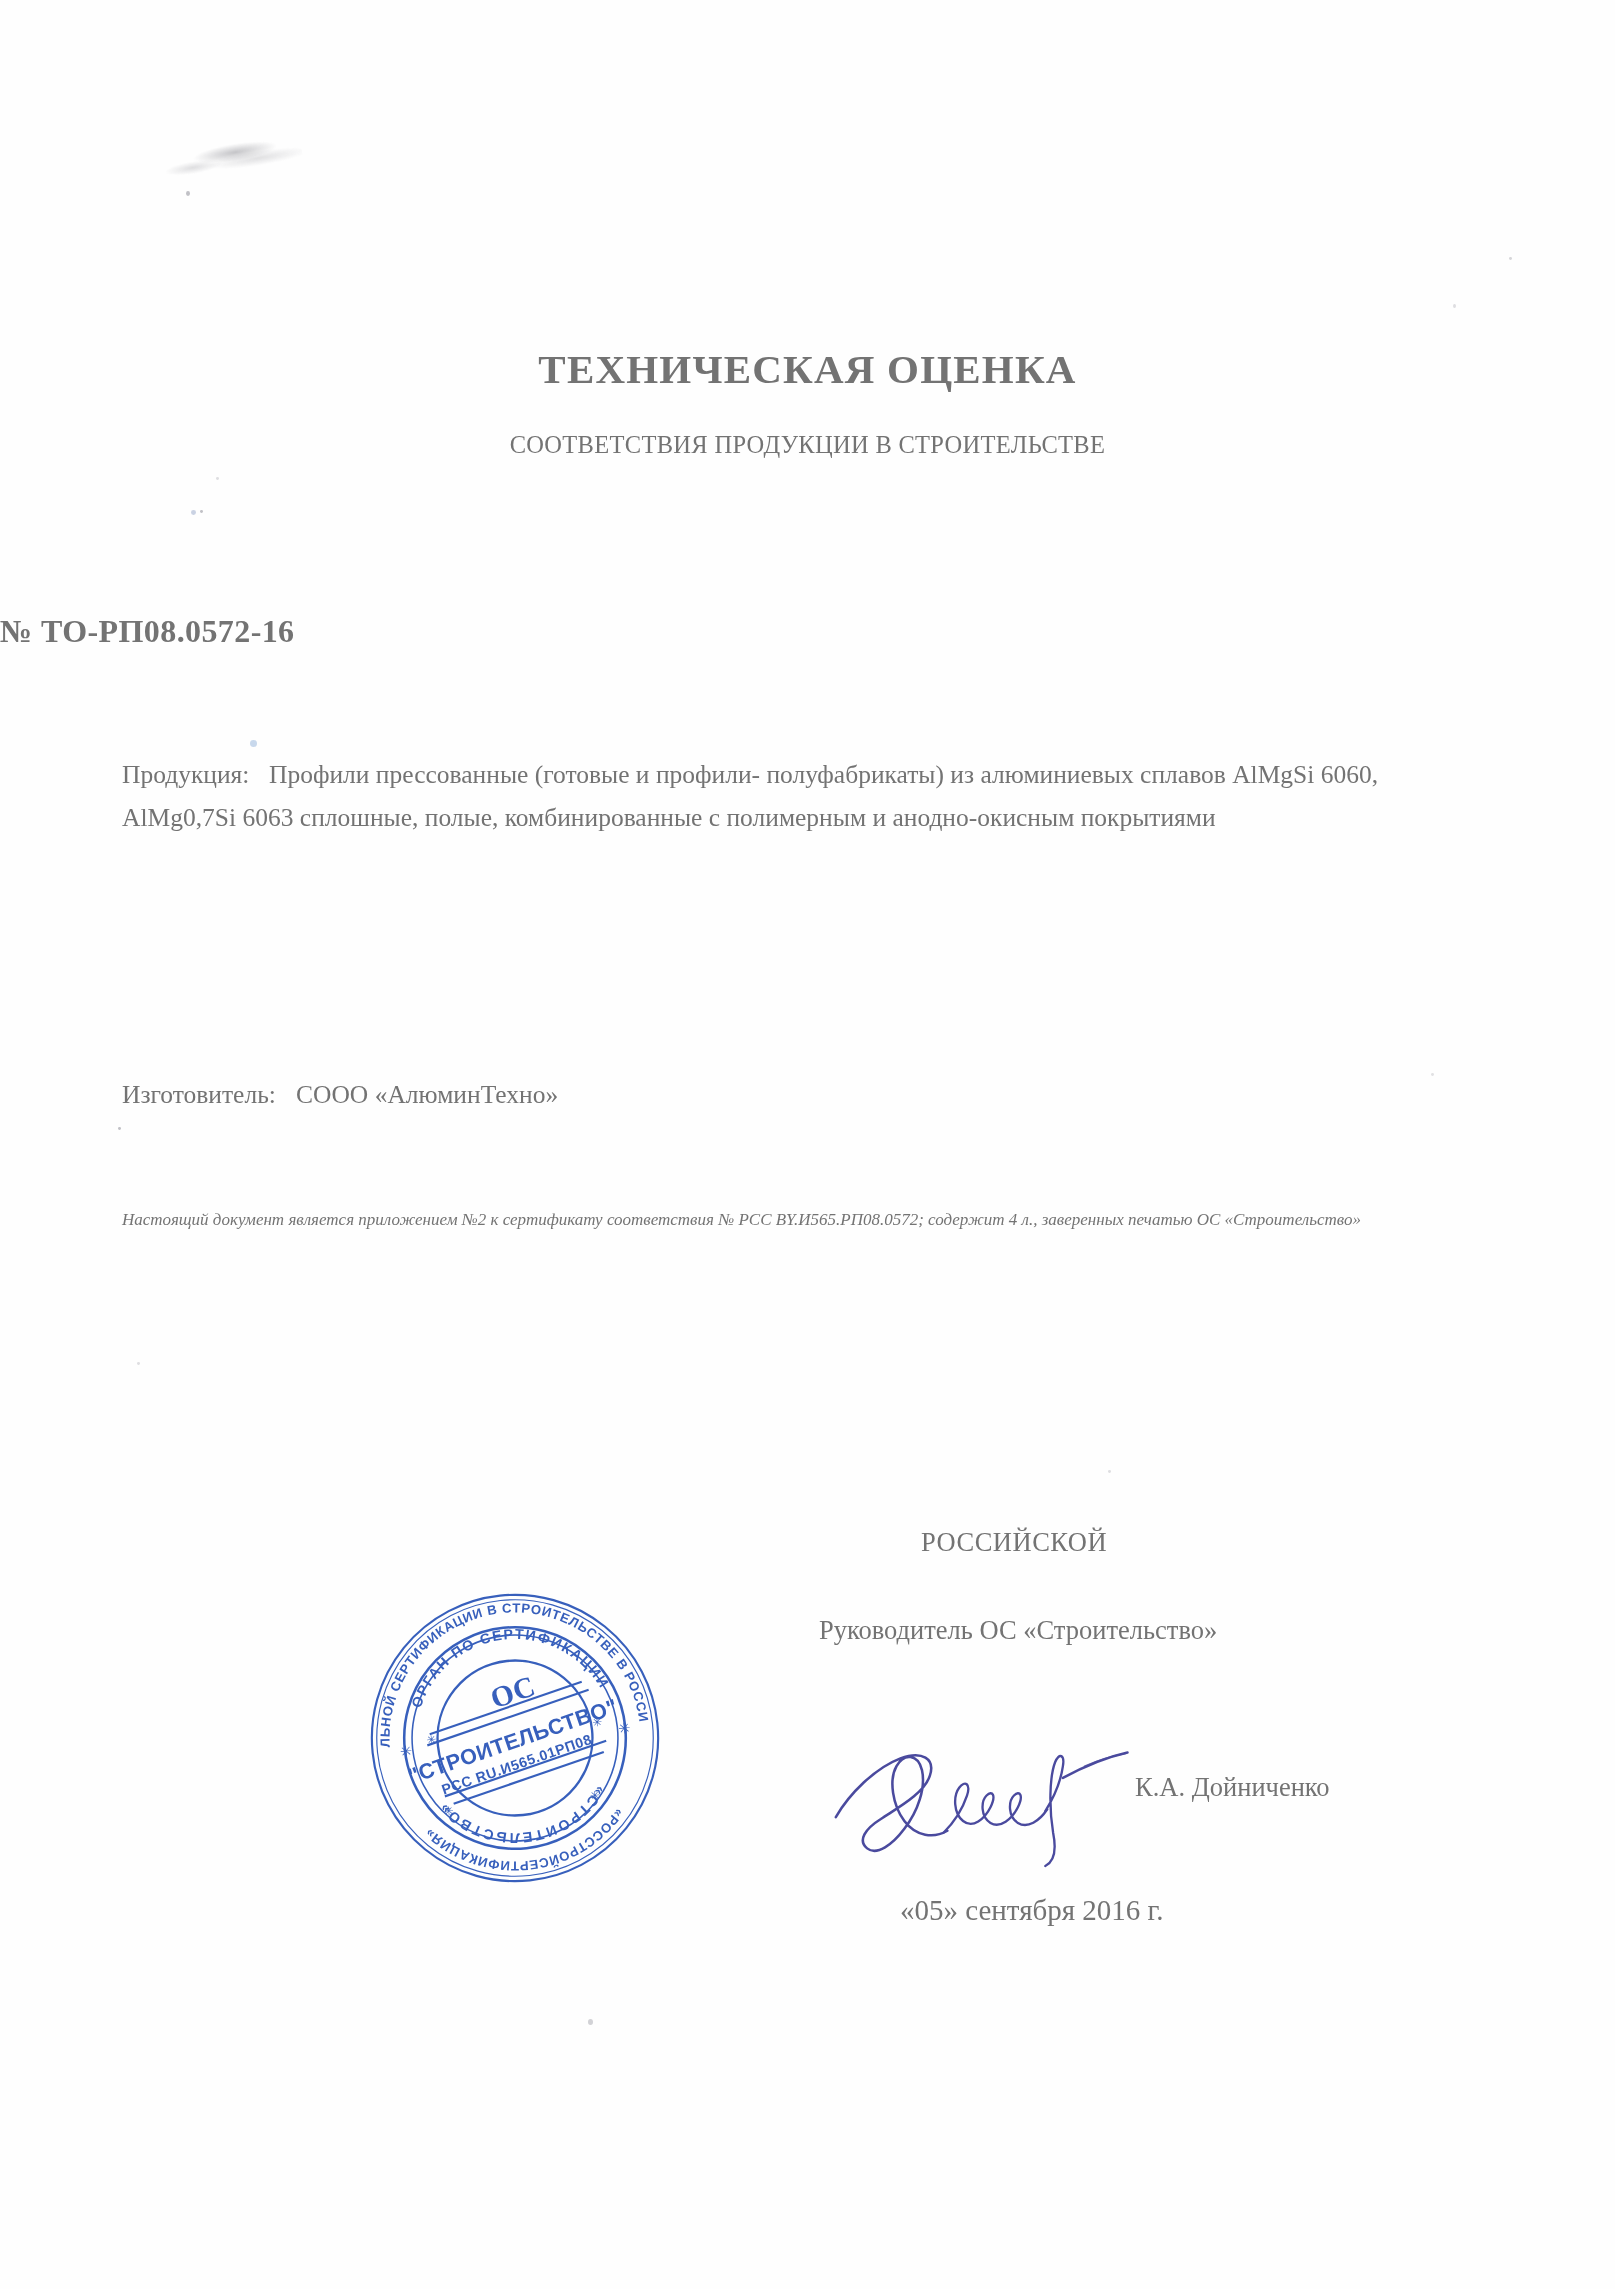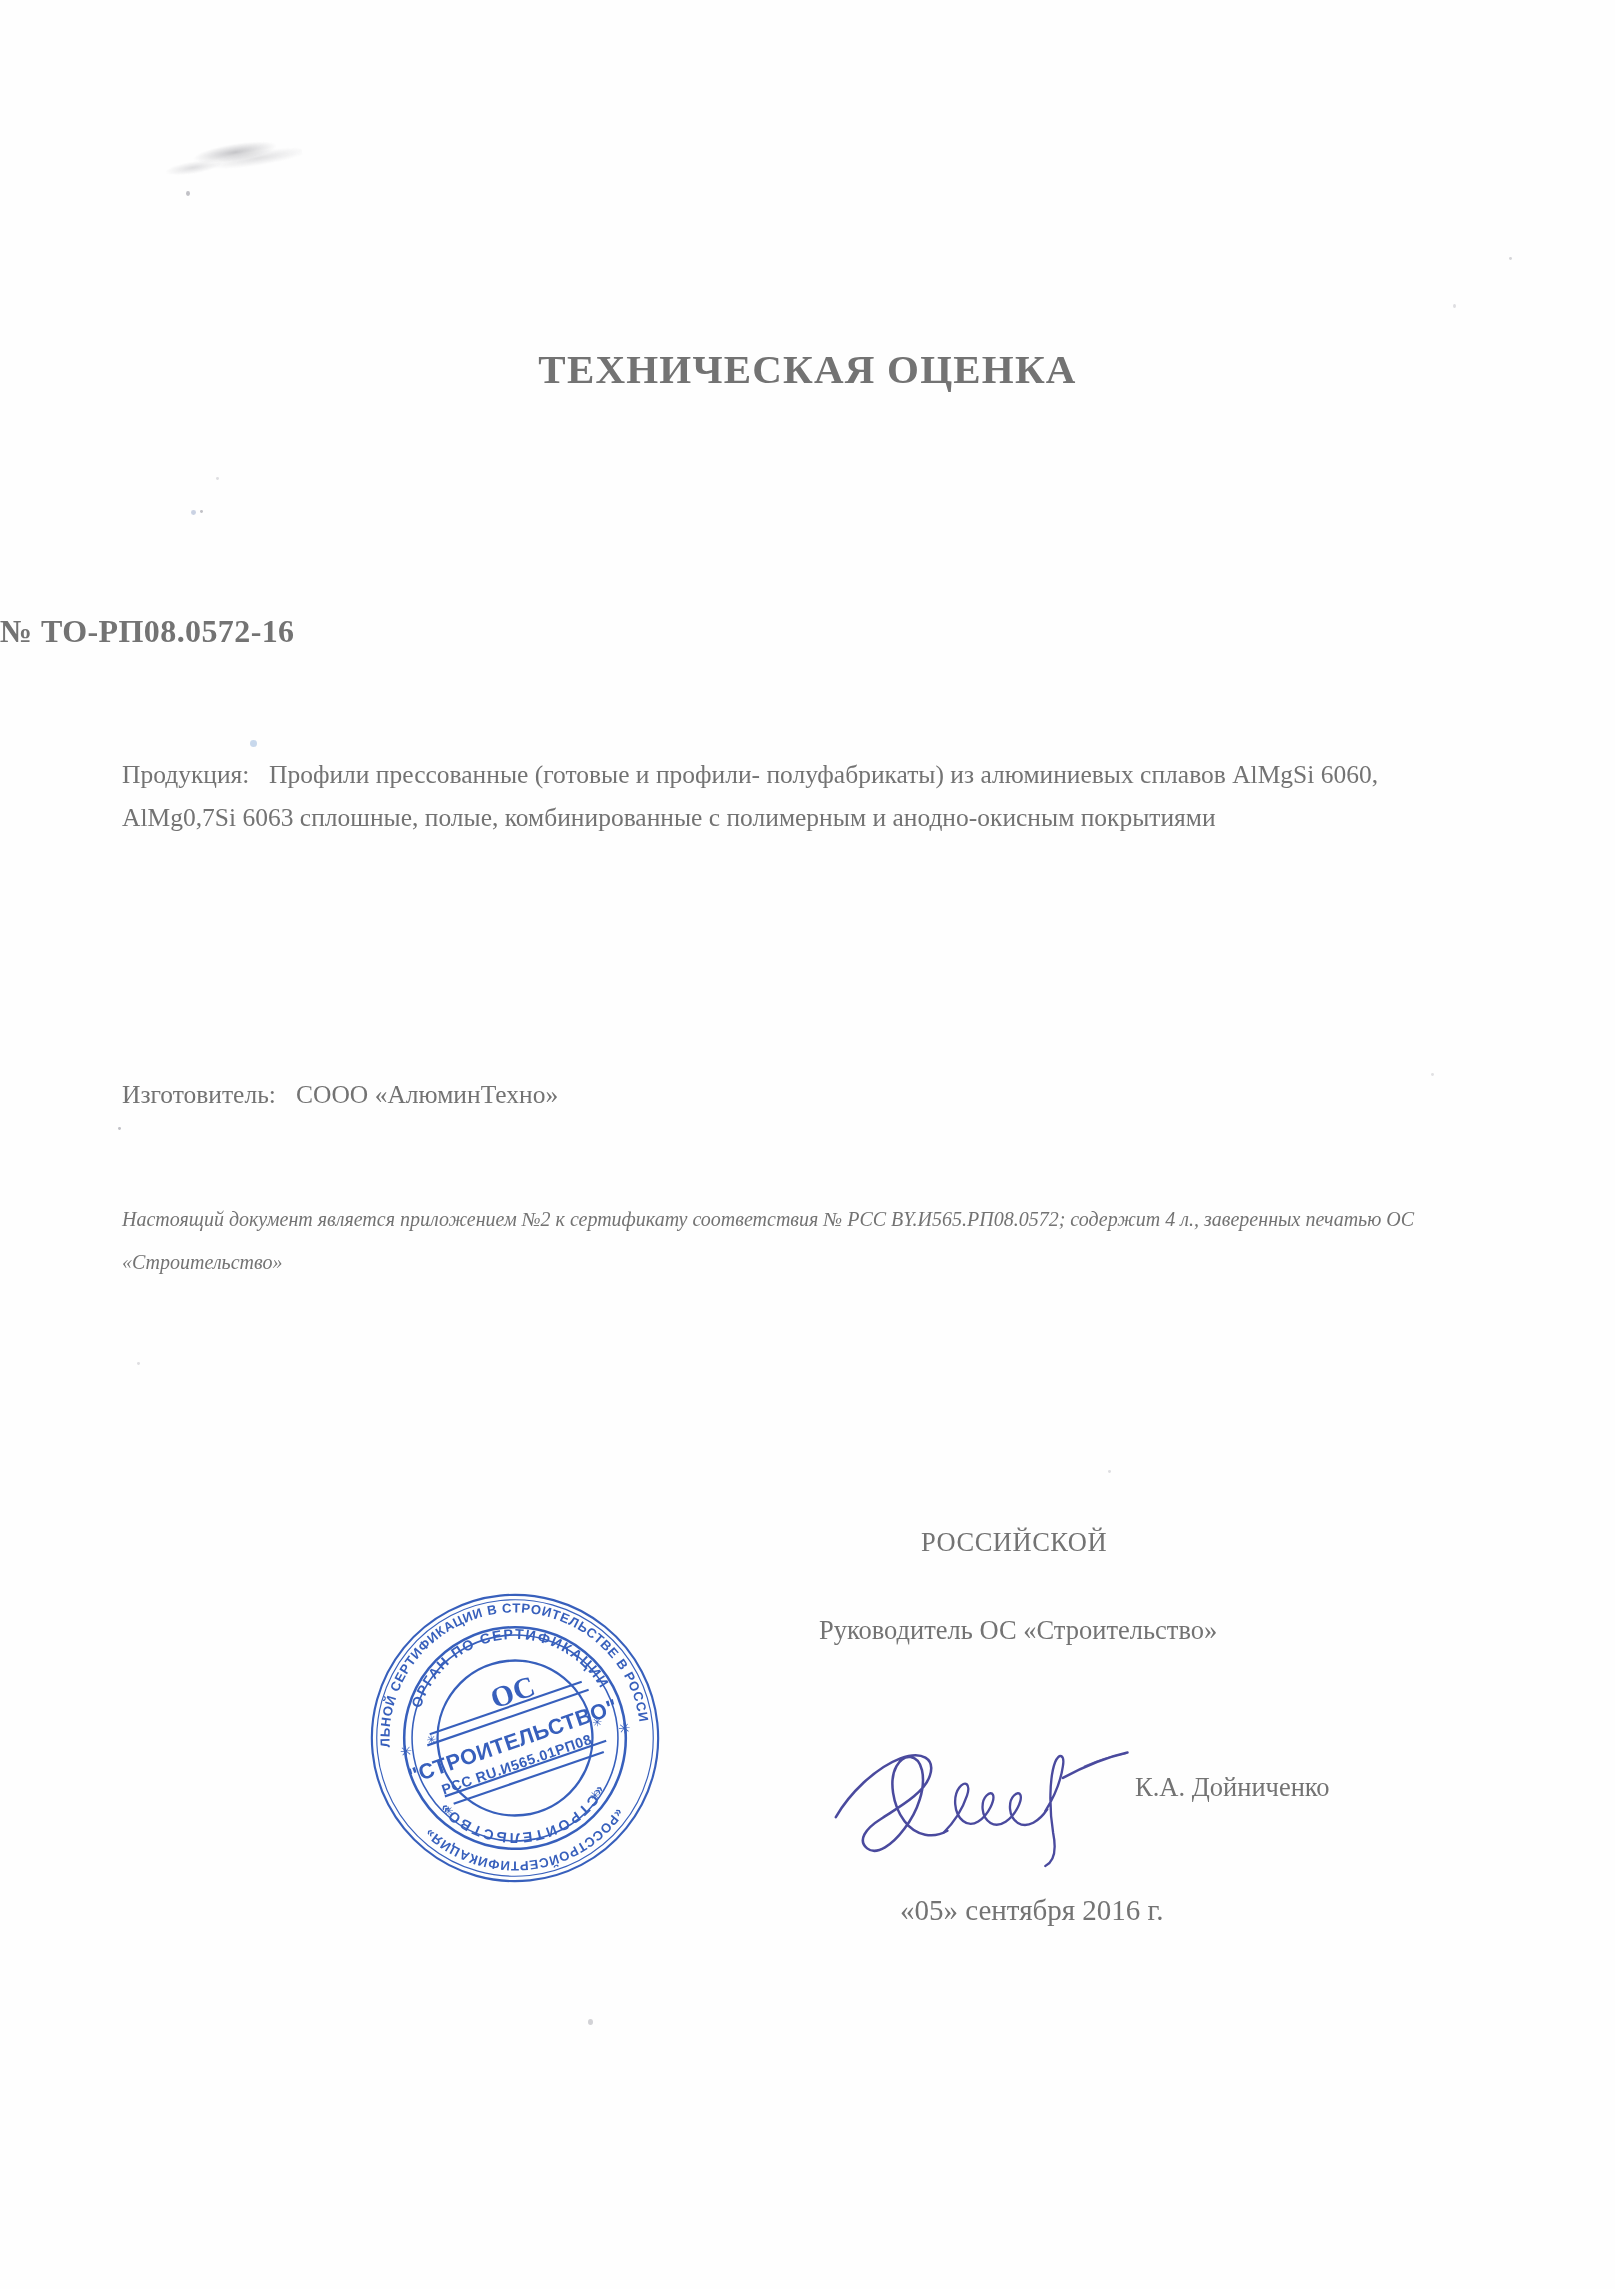--- a/index.html
+++ b/index.html
@@ -98,21 +98,21 @@
   }
   .lbl-product { width: 147px; }
   .lbl-purpose { width: 174px; }
   .lbl-maker   { width: 174px; }
 
   .note {
     position: absolute;
     left: 122px;
     top: 1198px;
     width: 1304px;
-    font-size: 20px;
+    font-size: 17px;
     font-style: italic;
     line-height: 43px;
   }
 
   
   .approved {
     position: absolute;
     left: 921px;
     top: 1527px;
     font-size: 26.5px;
@@ -173,20 +173,21 @@
   <div class="speck s7"></div>
   <div class="speck s8"></div>
   <div class="speck s9"></div>
   <div class="speck s10"></div>
   <div class="speck s11"></div>
   <div class="speck s12"></div>
 
   <div class="title">ТЕХНИЧЕСКАЯ ОЦЕНКА</div>
 
   <div class="subtitle">
+    <div>СООТВЕТСТВИЯ ПРОДУКЦИИ В СТРОИТЕЛЬСТВЕ</div>
   </div>
 
   <div class="doc-number">№ ТО-РП08.0572-16</div>
 
   <div class="field-block field-product">
     <span class="field-label lbl-product">Продукция:</span><span>Профили прессованные (готовые и профили- полуфабрикаты) из алюминиевых сплавов  AlMgSi 6060, AlMg0,7Si 6063 сплошные, полые, комбинированные с полимерным и анодно-окисным покрытиями</span>
   </div>
 
 
   <div class="field-block field-maker">

